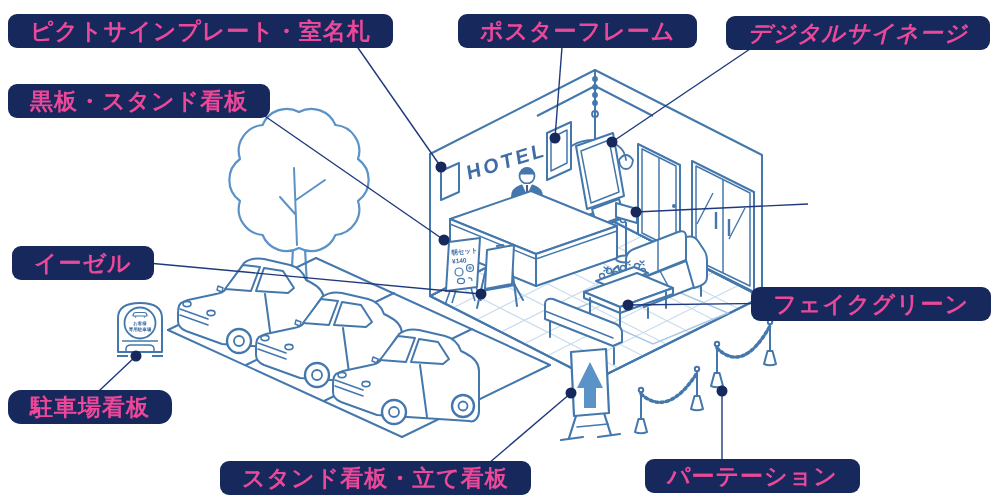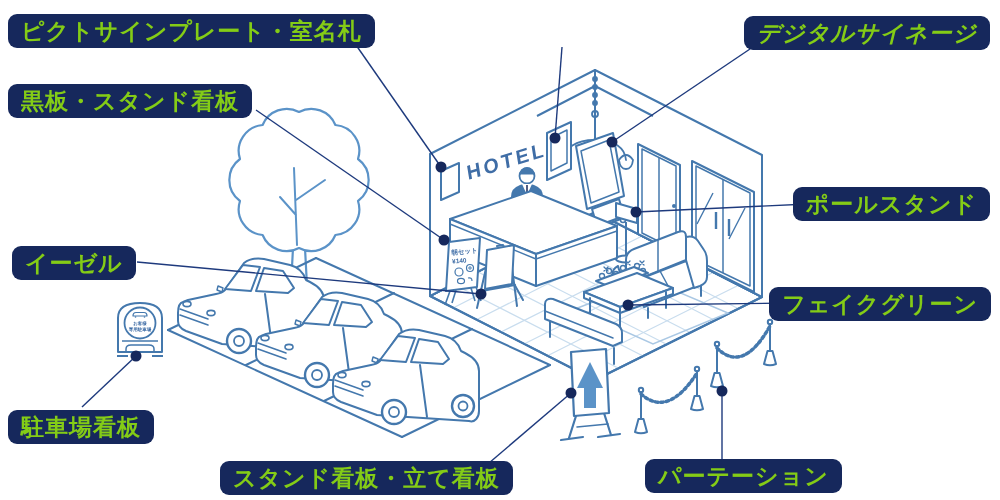--- a/index.html
+++ b/index.html
@@ -2,32 +2,32 @@
 <html><head>
 <meta charset="utf-8">
 <style>
   html,body{margin:0;padding:0;background:#fff;}
   .stage{
     position:relative;width:1000px;height:500px;overflow:hidden;background:#fff;
     font-family:"Liberation Sans","DejaVu Sans",sans-serif;
   }
   .stage svg{position:absolute;left:0;top:0;}
   .pill{
-    position:absolute;height:34px;line-height:34px;padding:0 13px;
-    background:#16285c;color:#84cc16;font-size:23px;font-weight:bold;
+    position:absolute;height:34px;line-height:34px;padding:0 22px;
+    background:#16285c;color:#ec4899;font-size:23px;font-weight:bold;
     border-radius:9px;white-space:nowrap;letter-spacing:1px;z-index:5;
   }
   .p-pict{left:8px;top:14px;}
   .p-poster{left:458px;top:14px;}
   .p-digital{right:10px;top:16px;font-style:italic;}
   .p-black{left:8px;top:84px;}
   .p-pole{right:10px;top:187px;}
   .p-easel{left:12px;top:246px;}
   .p-green{right:9px;top:287px;}
-  .p-parking{left:8px;top:410px;}
+  .p-parking{left:8px;top:390px;border-radius:13px;}
   .p-stand{left:207px;top:461px;margin-left:13px;}
   .p-part{left:617px;top:459px;margin-left:28px;}
 </style>
 </head>
 <body>
 
 <div class="stage">
 
 <svg width="1000" height="500" viewBox="0 0 1000 500">
   <defs>
@@ -284,21 +284,21 @@
     <circle cx="636" cy="212" r="5.5"></circle>
     <circle cx="481" cy="294" r="5.5"></circle>
     <circle cx="628" cy="305" r="5.5"></circle>
     <circle cx="136" cy="356" r="5.5"></circle>
     <circle cx="571" cy="393" r="5.5"></circle>
     <circle cx="722" cy="391" r="5.5"></circle>
   </g>
 </svg>
 
   <div class="pill p-pict">ピクトサインプレート・室名札</div>
+  <div class="pill p-poster">ポスターフレーム</div>
   <div class="pill p-digital">デジタルサイネージ</div>
   <div class="pill p-black">黒板・スタンド看板</div>
-  <div class="pill p-pole">ポールスタンド</div>
   <div class="pill p-easel">イーゼル</div>
   <div class="pill p-green">フェイクグリーン</div>
   <div class="pill p-parking">駐車場看板</div>
   <div class="pill p-stand">スタンド看板・立て看板</div>
   <div class="pill p-part">パーテーション</div>
 </div>
 
 </body></html>

